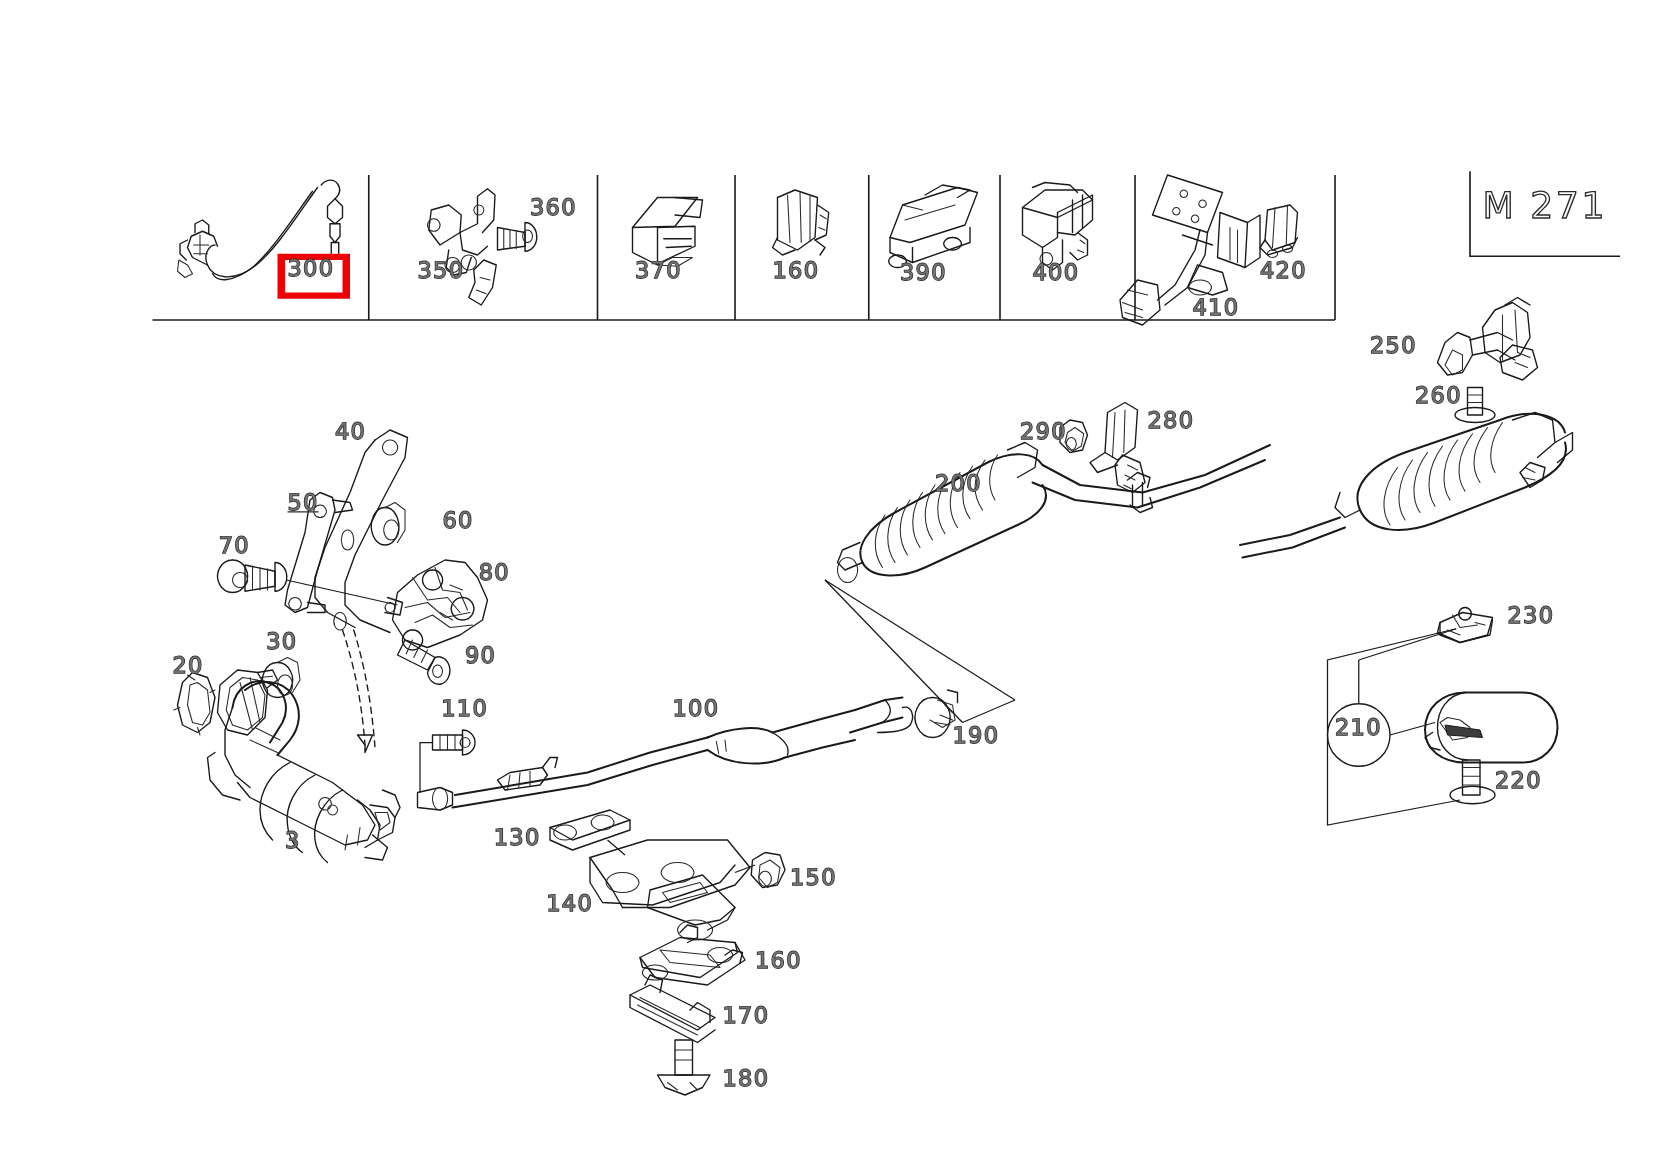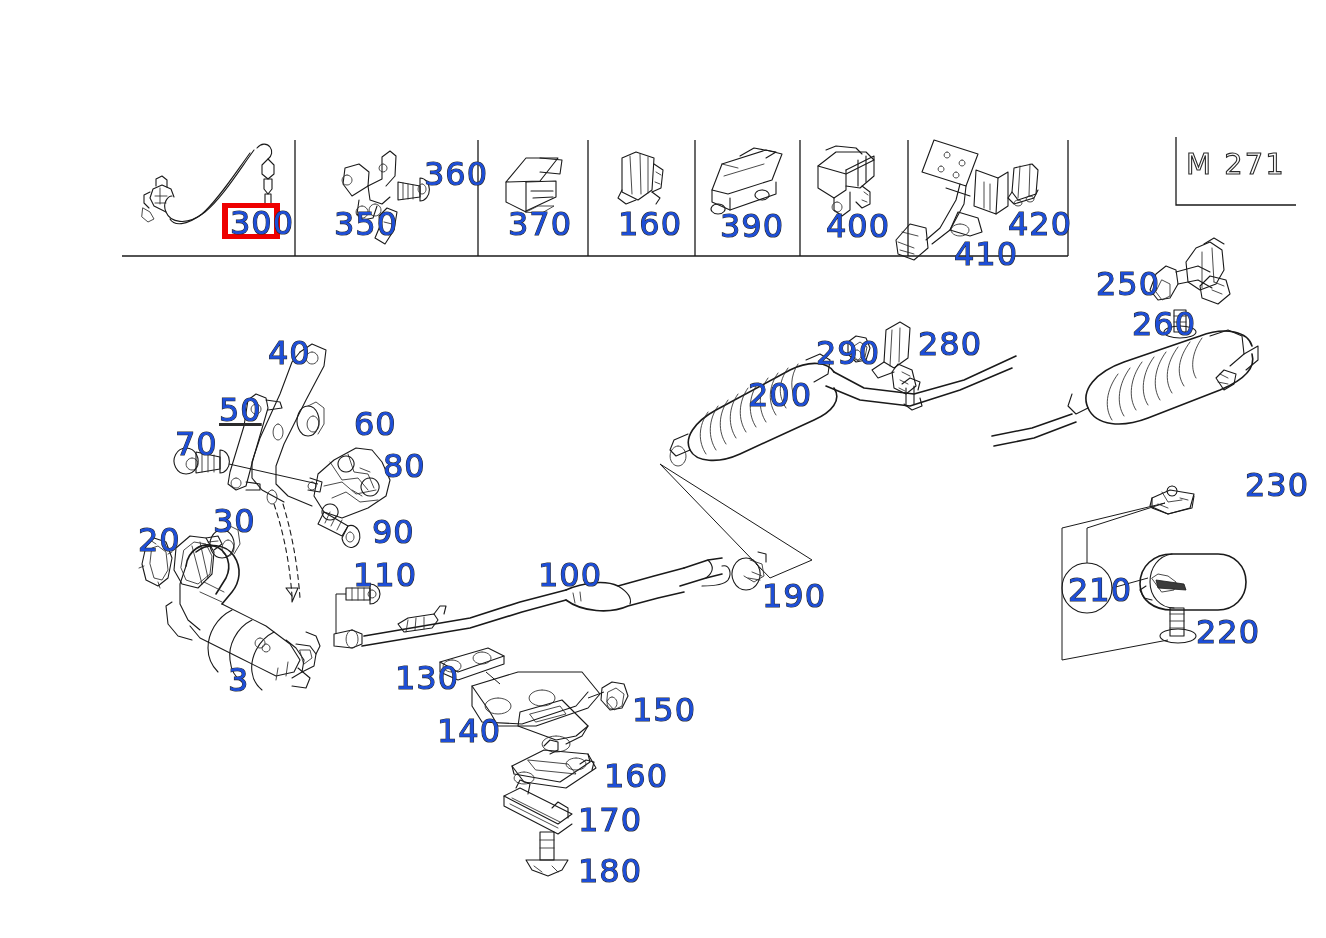--- a/index.html
+++ b/index.html
@@ -9,23 +9,23 @@
   svg.art{position:absolute;left:0;top:0;width:1326px;height:938px;}
   .ln{fill:none;stroke:#1a1a1a;stroke-width:1.1;stroke-linecap:round;stroke-linejoin:round;}
   .ln2{fill:none;stroke:#1a1a1a;stroke-width:1.6;stroke-linecap:round;stroke-linejoin:round;}
   .thin{fill:none;stroke:#2a2a2a;stroke-width:0.85;stroke-linecap:round;stroke-linejoin:round;}
   .dash{fill:none;stroke:#1a1a1a;stroke-width:1.1;stroke-dasharray:5 4;stroke-linecap:round;}
   .dk{fill:#3c3c3c;stroke:#1a1a1a;stroke-width:0.8;}
   .grid{fill:none;stroke:#1a1a1a;stroke-width:1.3;}
   .lead{fill:none;stroke:#1a1a1a;stroke-width:1.0;}
 
   
-  .num{position:absolute;color:#1d4ed8;
+  .num{position:absolute;color:#737373;
        font-family:"DejaVu Sans","Liberation Sans",sans-serif;
-       font-size:32px;font-weight:400;letter-spacing:1px;
+       font-size:18px;font-weight:400;letter-spacing:1px;
        -webkit-text-stroke:1.1px #2b2b2b;
        paint-order:stroke fill;
        white-space:nowrap;line-height:1;}
   .hl{position:absolute;background:#ee0000;}
   .hlwhite{position:absolute;background:#ffffff;}
   .mlabel{position:absolute;color:#ffffff;font-size:29px;letter-spacing:2px;
        font-family:"DejaVu Sans","Liberation Sans",sans-serif;
        -webkit-text-stroke:1.1px #2b2b2b;line-height:1;white-space:nowrap;}
 </style>
 </head>
@@ -452,36 +452,36 @@
 <div class="num" style="left:826px;top:210px;">400</div>
 <div class="num" style="left:954px;top:238px;">410</div>
 <div class="num" style="left:1008px;top:208px;">420</div>
 
 <div class="mlabel" style="left:1186px;top:150px;text-align:right;">M 271</div>
 
 <div class="num" style="left:228px;top:664px;">3</div>
 <div class="num" style="left:138px;top:524px;">20</div>
 <div class="num" style="left:213px;top:505px;">30</div>
 <div class="num" style="left:268px;top:337px;">40</div>
-<div class="num" style="left:219px;top:394px;text-decoration:underline;">50</div>
+<div class="num" style="left:230px;top:394px;text-decoration:underline;">50</div>
 <div class="num" style="left:320px;top:408px;margin-left:34px;">60</div>
 <div class="num" style="left:175px;top:428px;">70</div>
 <div class="num" style="left:383px;top:450px;">80</div>
 <div class="num" style="left:372px;top:516px;">90</div>
 <div class="num" style="left:538px;top:559px;">100</div>
 <div class="num" style="left:353px;top:559px;">110</div>
 <div class="num" style="left:395px;top:662px;">130</div>
 <div class="num" style="left:437px;top:715px;">140</div>
 <div class="num" style="left:632px;top:694px;">150</div>
 <div class="num" style="left:604px;top:760px;">160</div>
 <div class="num" style="left:578px;top:804px;">170</div>
 <div class="num" style="left:578px;top:855px;">180</div>
 <div class="num" style="left:762px;top:580px;">190</div>
 <div class="num" style="left:748px;top:379px;">200</div>
 <div class="num" style="left:1068px;top:574px;">210</div>
 <div class="num" style="left:1196px;top:616px;">220</div>
-<div class="num" style="left:1206px;top:469px;margin-left:39px;">230</div>
+<div class="num" style="left:1206px;top:484px;">230</div>
 <div class="num" style="left:1096px;top:268px;">250</div>
 <div class="num" style="left:1132px;top:308px;text-align:right;">260</div>
 <div class="num" style="left:918px;top:328px;">280</div>
 <div class="num" style="left:816px;top:337px;">290</div>
 
 </div>
 
 </body></html>

